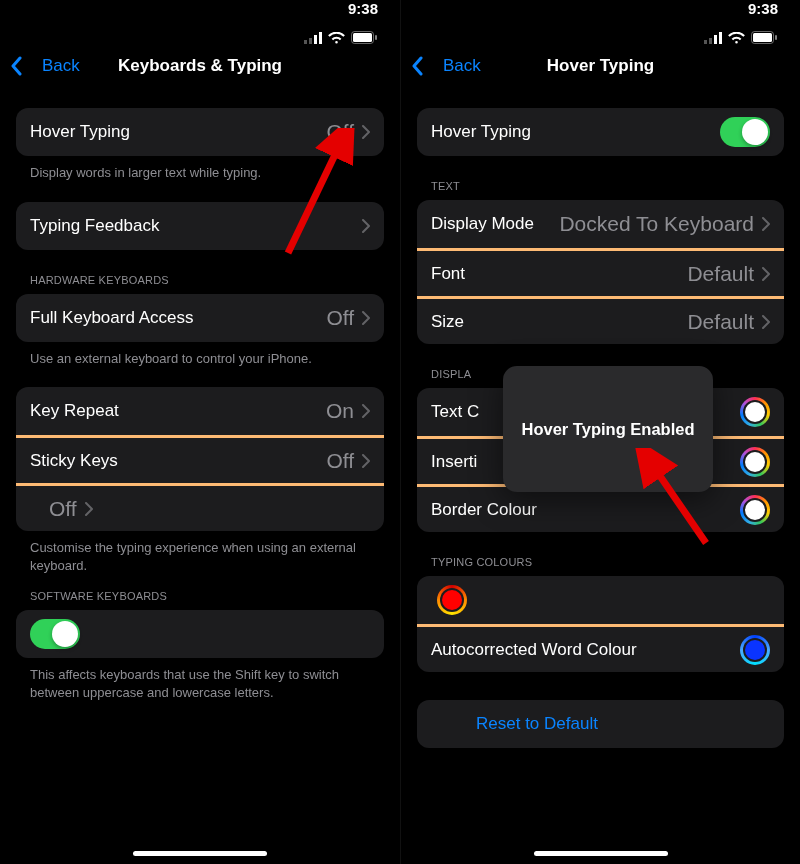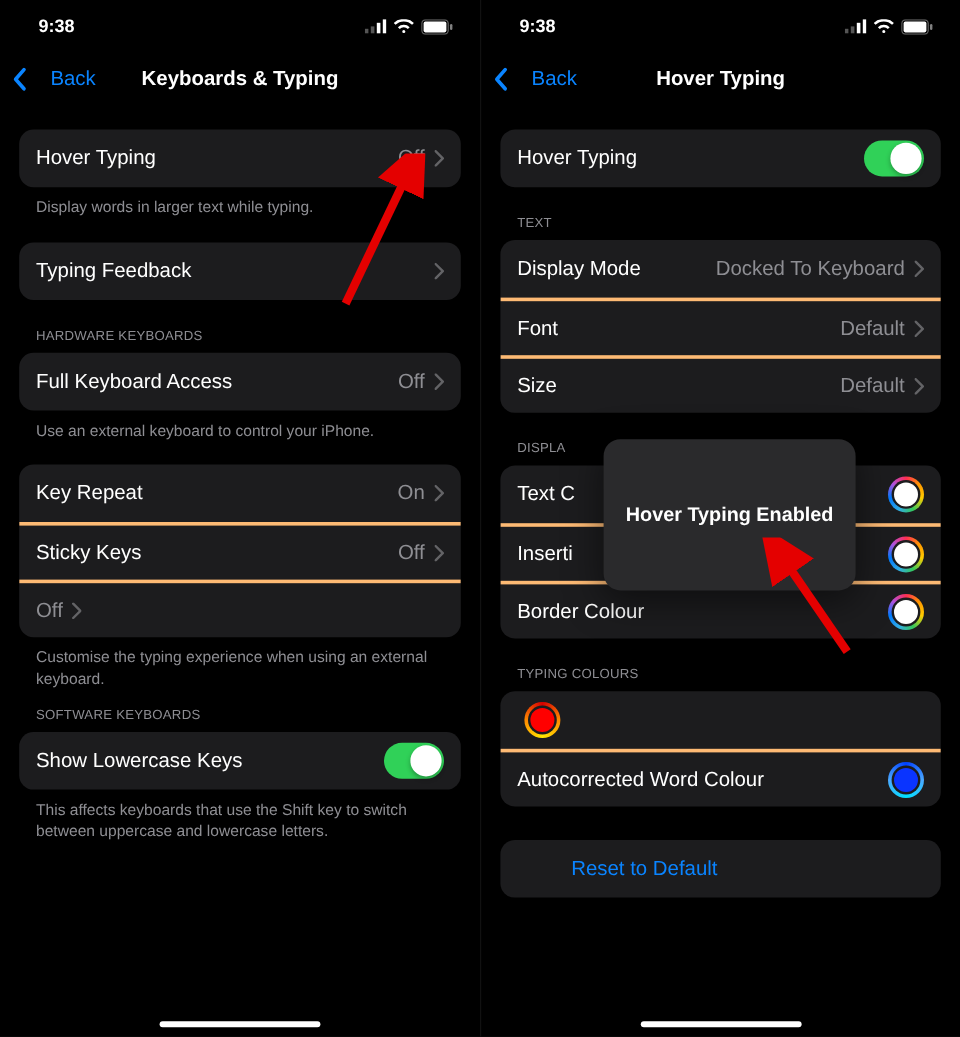--- a/index.html
+++ b/index.html
@@ -16,26 +16,27 @@
     background: #000;
     position: relative;
     overflow: hidden;
   }
   .phone + .phone { border-left: 1px solid #111; }
 
   
   .statusbar {
     height: 44px;
     display: flex;
-    align-items: center;
+    align-items: flex-end;
     justify-content: space-between;
     padding: 0 22px 0 32px;
     color: #fff;
     font-size: 15px;
     font-weight: 600;
+    flex-direction: column;
   }
   .status-icons { display: flex; align-items: center; gap: 6px; }
   .status-icons svg { display: block; }
 
   
   .navbar {
     position: relative;
     height: 44px;
     display: flex;
     align-items: center;
@@ -77,21 +78,21 @@
   .row {
     display: flex;
     align-items: center;
     min-height: 48px;
     padding: 0 14px;
     color: #fff;
     font-size: 17px;
   }
   .row + .row { border-top: 3px solid #fdba74; }
   .row-label { flex: 1; }
-  .row-value { color: #8e8e93; font-size: 17px; }
+  .row-value { color: #8e8e93; font-size: 21px; margin-left: 19px; }
   .chevron { margin-left: 8px; flex-shrink: 0; }
   .footer-text {
     color: #8e8e93;
     font-size: 13px;
     padding: 8px 14px 0;
     line-height: 1.35;
   }
   .spacer-top { height: 20px; }
   .spacer-20 { height: 20px; }
 
@@ -247,21 +248,20 @@
         <svg class="chevron" width="8" height="14" viewBox="0 0 8 14">
             <path d="M1 1l6 6-6 6" fill="none" stroke="#636366" stroke-width="2" stroke-linecap="round" stroke-linejoin="round"></path>
           </svg>
       </div>
     </div>
     <div class="footer-text">Customise the typing experience when using an external keyboard.</div>
 
     <div class="section-header tight">SOFTWARE KEYBOARDS</div>
     <div class="group">
       <div class="row">
-        <span class="row-label">Show Lowercase Keys</span>
         <span class="toggle on">
             <span class="knob"></span>
           </span>
       </div>
     </div>
     <div class="footer-text">This affects keyboards that use the Shift key to switch between uppercase and lowercase letters.</div>
   </div>
 
   <svg class="arrow" style="top:128px; left:268px;" width="90" height="130" viewBox="0 0 90 130">
     <defs>

